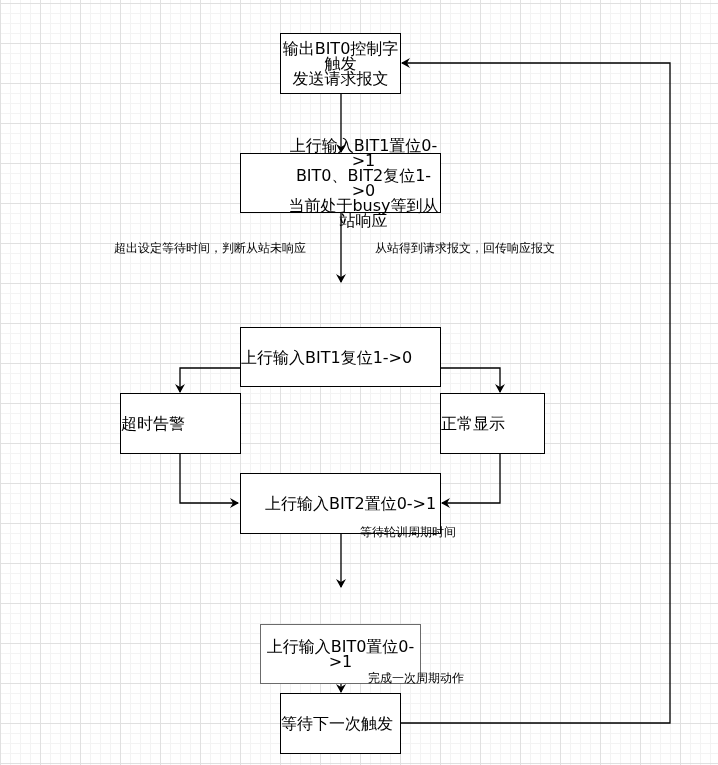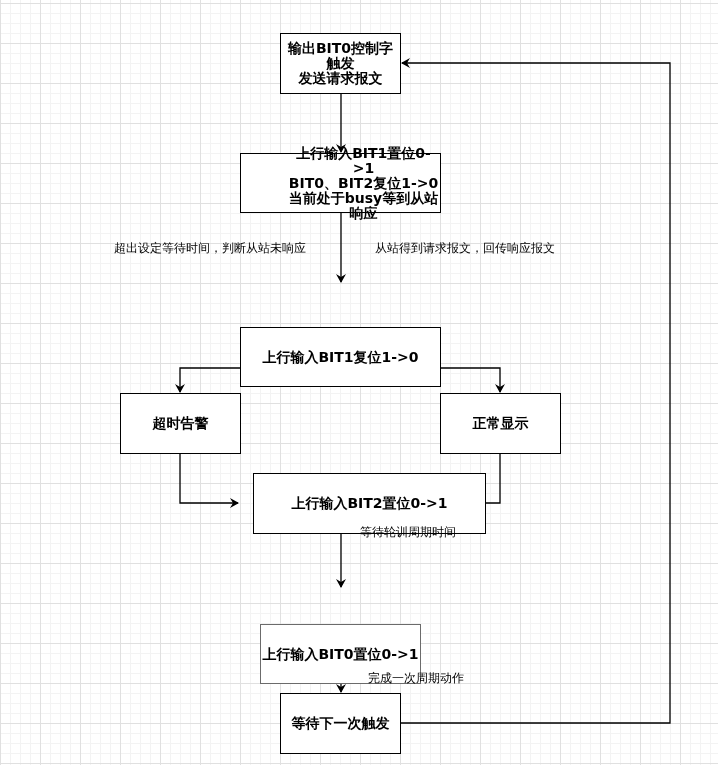--- a/index.html
+++ b/index.html
@@ -27,26 +27,25 @@
       left: 0; top: 0;
       width: 718px; height: 765px;
     }
     .node {
       position: absolute;
       box-sizing: border-box;
       border: 1.5px solid #000;
       background: #fff;
       display: flex;
       align-items: center;
-      justify-content: center;
+      justify-content: flex-start;
       text-align: center;
-      font-size: 14px;
+      font-size: 16px;
       line-height: 15px;
       white-space: pre-line;
-      font-weight: bold;
     }
     .node.grey { border-color: #6b6b6b; margin-top: 36px; }
     .edge-label {
       position: absolute;
       font-size: 12px;
       line-height: 15px;
       white-space: nowrap;
       background: transparent;
     }
     svg { position: absolute; left: 0; top: 0; overflow: visible; }
@@ -94,25 +93,25 @@
   </div>
 
   <div class="node" style="left:240px; top:283px; width:201px; height:60px;margin-top:44px;">
     <span>上行输入BIT1复位1-&gt;0</span>
   </div>
 
   <div class="node" style="left:120px; top:393px; width:121px; height:61px;">
     <span>超时告警</span>
   </div>
 
-  <div class="node" style="left:440px; top:393px; width:121px; height:61px;">
+  <div class="node" style="left:440px; top:393px; width:105px; height:61px;">
     <span>正常显示</span>
   </div>
 
-  <div class="node" style="left:253px; top:473px; width:233px; height:61px;">
+  <div class="node" style="left:240px; top:473px; width:201px; height:61px;padding-left:24px;">
     <span>上行输入BIT2置位0-&gt;1</span>
   </div>
 
   <div class="node grey" style="left:260px; top:588px; width:161px; height:60px;">
     <span>上行输入BIT0置位0-&gt;1</span>
   </div>
 
   <div class="node" style="left:280px; top:693px; width:121px; height:61px;">
     <span>等待下一次触发</span>
   </div>

